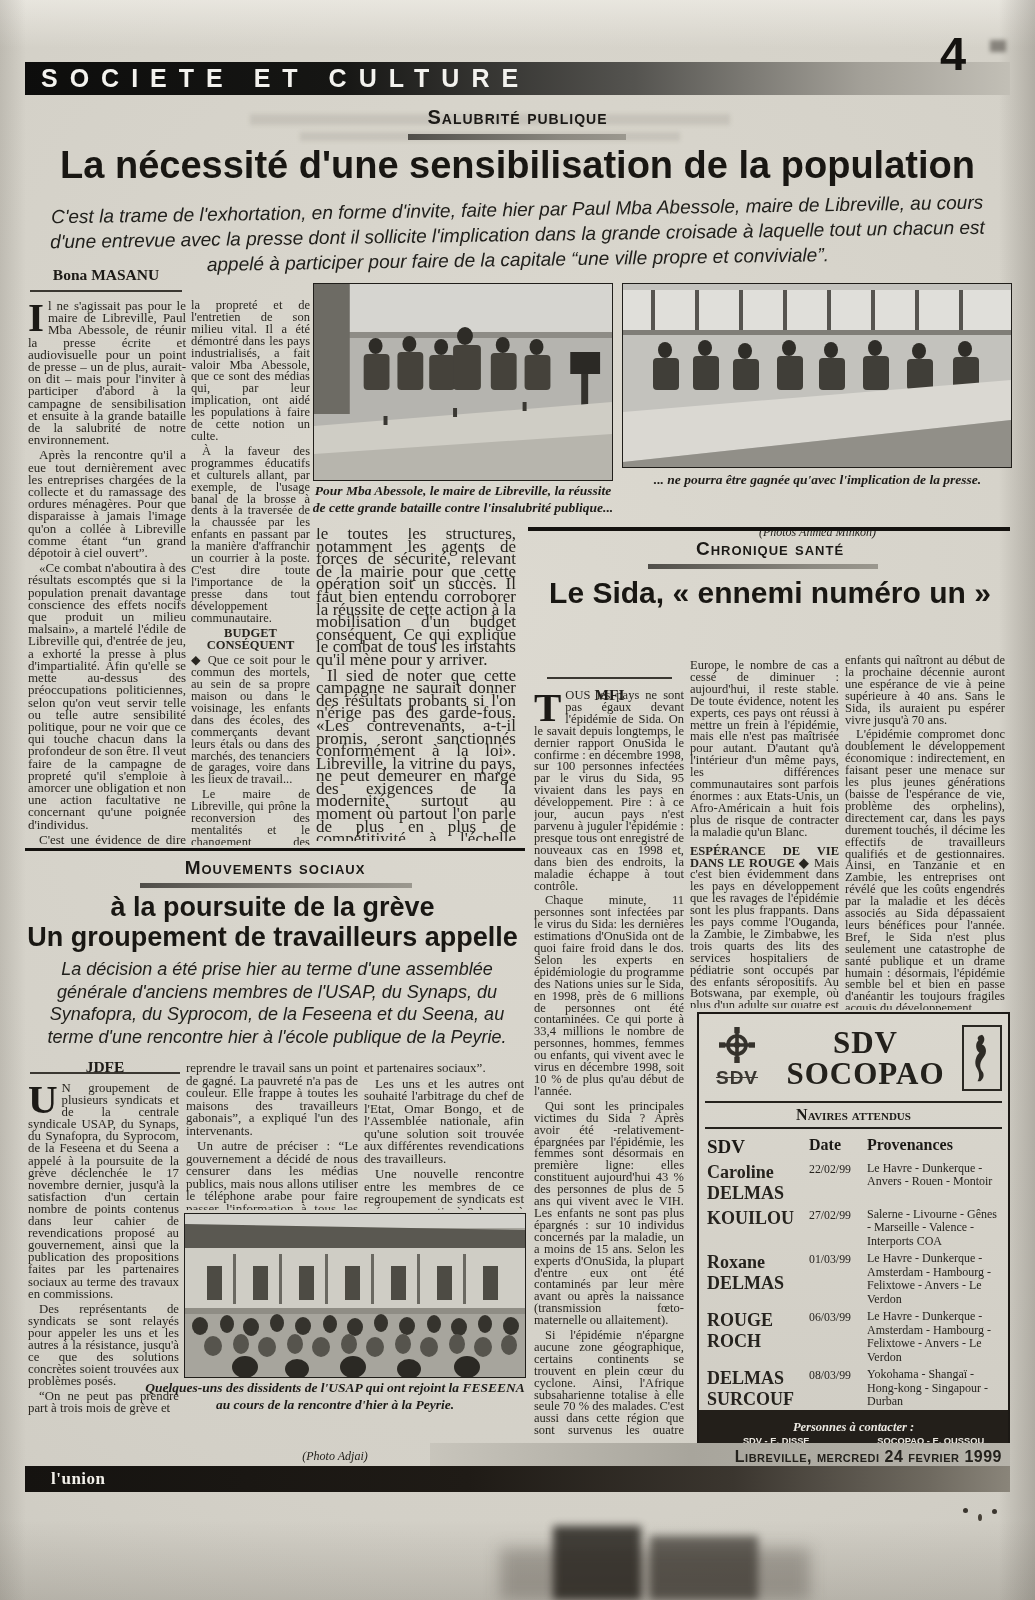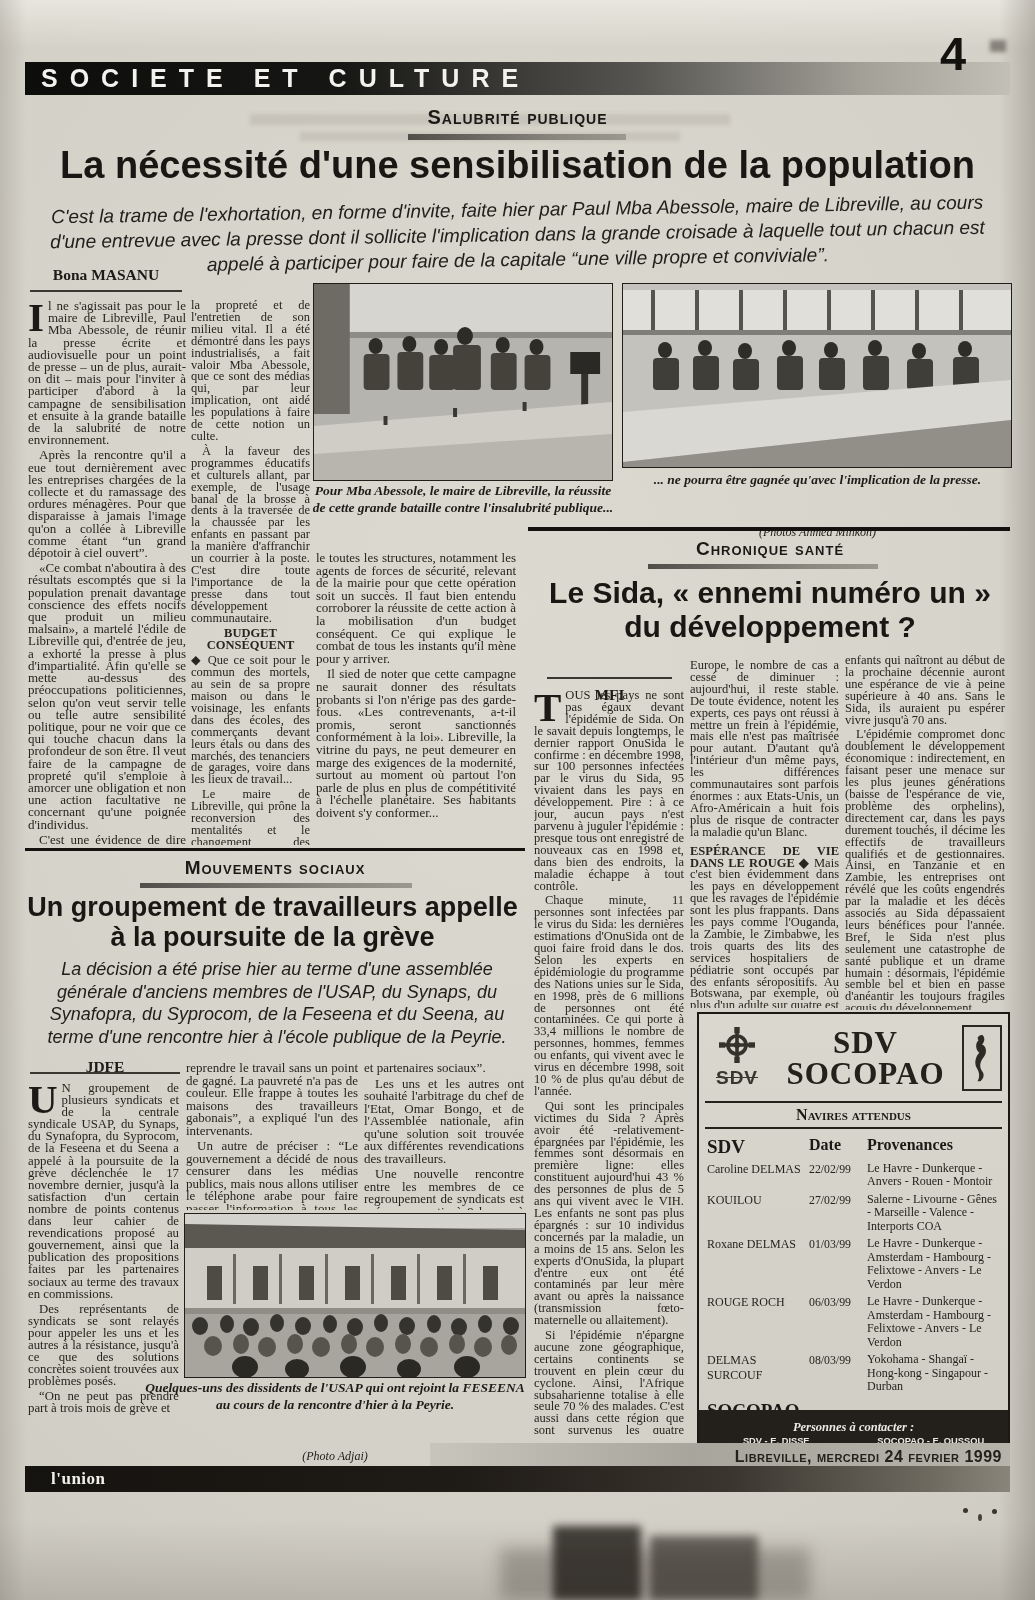--- a/index.html
+++ b/index.html
@@ -52,21 +52,21 @@
     letter-spacing:1px;color:#23211c;}
   .adright{width:36px;height:62px;border:2px solid #2a2823;display:flex;align-items:center;
     justify-content:center;background:#d6d3ca;}
   .adrule{height:2px;background:#25221d;margin:3px 6px;}
   .adnav{text-align:center;font-weight:700;font-variant:small-caps;font-size:16px;color:#1d1b17;}
   .adthead{display:grid;grid-template-columns:102px 58px 1fr;padding:4px 8px 2px 8px;
     font-weight:700;color:#1b1915;}
   .adthead .c1{font-size:19px;}
   .adthead .c2,.adthead .c3{font-size:16px;}
   .adrow{display:grid;grid-template-columns:102px 58px 1fr;padding:2px 8px;color:#26231e;}
-  .adrow .c1{font-weight:400;font-size:12px;}
+  .adrow .c1{font-weight:700;font-size:18px;}
   .adrow .c2{font-size:11.8px;}
   .adrow .c3{font-size:12px;line-height:13.5px;}
   .adsoc{font-weight:700;font-size:19px;padding:4px 8px 0 8px;color:#1b1915;}
   .adcontact{position:absolute;bottom:0;left:0;right:0;height:48px;background:#231f1a;color:#ece9e2;padding-top:3px;box-sizing:border-box;}
   .adcontact .ct{font-style:italic;font-weight:700;font-size:12.5px;text-align:center;margin-top:7px;}
   .adcontact .crow{display:flex;font-family:"Liberation Sans",sans-serif;font-size:9.3px;font-weight:700;text-align:center;margin-top:1px;}
   .adcontact .crow div{flex:1;line-height:11px;}
   
   .datebar{left:430px;top:1443px;width:580px;height:27px;
     background:linear-gradient(90deg,#c8c5bc,#a8a59c 45%,#b6b3aa);display:flex;align-items:center;justify-content:flex-end;}
@@ -109,21 +109,21 @@
 
   <div class="abs col" style="left:191px;top:300px;width:119px;height:545px;">
     <p class="nofi">la propreté et de l'entretien de son milieu vital. Il a été démontré dans les pays industrialisés, a fait valoir Mba Abessole, que ce sont des médias qui, par leur implication, ont aidé les populations à faire de cette notion un culte.</p>
     <p>À la faveur des programmes éducatifs et culturels allant, par exemple, de l'usage banal de la brosse à dents à la traversée de la chaussée par les enfants en passant par la manière d'affranchir un courrier à la poste. C'est dire toute l'importance de la presse dans tout développement communautaire.</p>
     <p class="subhead">BUDGET CONSÉQUENT</p>
     <p class="nofi">◆ Que ce soit pour le commun des mortels, au sein de sa propre maison ou dans le voisinage, les enfants dans des écoles, des commerçants devant leurs étals ou dans des marchés, des tenanciers de garages, voire dans les lieux de travail...</p>
     <p>Le maire de Libreville, qui prône la reconversion des mentalités et le changement des méthodes de travail, compte mettre tous les atouts dans son jeu, pour réussir ce pari. «Aucun laxisme, a-t-il indiqué, ne sera toléré».</p>
 
   </div>
 
-  <div class="abs col" style="left:316px;top:552px;width:200px;height:313px;font-size:13px;line-height:12.6px;">
+  <div class="abs col" style="left:316px;top:528px;width:200px;height:313px;font-size:17px;line-height:12.6px;">
     <p class="nofi">le toutes les structures, notamment les agents de forces de sécurité, relevant de la mairie pour que cette opération soit un succès. Il faut bien entendu corroborer la réussite de cette action à la mobilisation d'un budget conséquent. Ce qui explique le combat de tous les instants qu'il mène pour y arriver.</p>
     <p>Il sied de noter que cette campagne ne saurait donner des résultats probants si l'on n'érige pas des garde-fous. «Les contrevenants, a-t-il promis, seront sanctionnés conformément à la loi». Libreville, la vitrine du pays, ne peut demeurer en marge des exigences de la modernité, surtout au moment où partout l'on parle de plus en plus de compétitivité à l'échelle planétaire. Ses habitants doivent s'y conformer...</p>
   </div>
 
   <div class="abs photo" style="left:313px;top:283px;width:298px;height:196px;">
     <svg viewBox="0 0 300 196" preserveAspectRatio="none">
       <rect width="300" height="196" fill="#b5b4af"></rect>
       <rect width="300" height="52" fill="#d6d5d0"></rect>
       <rect y="48" width="300" height="6" fill="#8e8c86"></rect>
       <rect x="0" y="0" width="36" height="130" fill="#6d6b64"></rect>
@@ -200,21 +200,20 @@
   <div class="abs cap" style="left:630px;top:472px;width:375px;">
     <span>... ne pourra être gagnée qu'avec l'implication de la presse.</span>
     <span class="credit">(Photos Ahmed Minkoh)</span>
   </div>
 
   <div class="abs hrule" style="left:528px;top:527px;width:482px;height:4px;"></div>
   <div class="abs kick" style="left:530px;top:538px;width:480px;font-size:19px;">Chronique santé</div>
   <div class="abs kickbar" style="left:648px;top:564px;width:230px;height:5px;"></div>
   <div class="abs hl" style="left:528px;top:576px;width:484px;font-size:30px;line-height:34px;">
     <div>Le Sida, « ennemi numéro un »</div>
-    <div>du développement ?</div>
   </div>
   <div class="abs byline" style="left:547px;top:686px;width:125px;">MFI</div>
   <div class="abs brule" style="left:547px;top:677px;width:125px;"></div>
 
   <div class="abs col" style="left:534px;top:690px;width:150px;height:744px;">
     <p class="nofi"><span class="dc">T</span><span>OUS les pays ne sont pas égaux devant l'épidémie de Sida. On le savait depuis longtemps, le dernier rapport OnuSida le confirme : en décembre 1998, sur 100 personnes infectées par le virus du Sida, 95 vivaient dans les pays en développement. Pire : à ce jour, aucun pays n'est parvenu à juguler l'épidémie : presque tous ont enregistré de nouveaux cas en 1998 et, dans bien des endroits, la maladie échappe à tout contrôle.</span></p>
     <p>Chaque minute, 11 personnes sont infectées par le virus du Sida: les dernières estimations d'OnuSida ont de quoi faire froid dans le dos. Selon les experts en épidémiologie du programme des Nations unies sur le Sida, en 1998, près de 6 millions de personnes ont été contaminées. Ce qui porte à 33,4 millions le nombre de personnes, hommes, femmes ou enfants, qui vivent avec le virus en décembre 1998, soit 10 % de plus qu'au début de l'année.</p>
     <p>Qui sont les principales victimes du Sida ? Après avoir été -relativement- épargnées par l'épidémie, les femmes sont désormais en première ligne: elles constituent aujourd'hui 43 % des personnes de plus de 5 ans qui vivent avec le VIH. Les enfants ne sont pas plus épargnés : sur 10 individus concernés par la maladie, un a moins de 15 ans. Selon les experts d'OnuSida, la plupart d'entre eux ont été contaminés par leur mère avant ou après la naissance (transmission fœto-maternelle ou allaitement).</p>
     <p>Si l'épidémie n'épargne aucune zone géographique, certains continents se trouvent en plein cœur du cyclone. Ainsi, l'Afrique subsaharienne totalise à elle seule 70 % des malades. C'est aussi dans cette région que sont survenus les quatre cinquièmes de tous les décès dus au Sida en 1998 (voir encadré). Autres zones très menacées, l'Europe orientale et l'Asie centrale, où le Sida se propage à une vitesse vertigineuse chez les toxicomanes. En Amérique du Nord et en</p>
   </div>
@@ -226,22 +225,22 @@
 
   <div class="abs col" style="left:845px;top:655px;width:160px;height:355px;">
     <p class="nofi">enfants qui naîtront au début de la prochaine décennie auront une espérance de vie à peine supérieure à 40 ans. Sans le Sida, ils auraient pu espérer vivre jusqu'à 70 ans.</p>
     <p>L'épidémie compromet donc doublement le développement économique : indirectement, en faisant peser une menace sur les plus jeunes générations (baisse de l'espérance de vie, problème des orphelins), directement car, dans les pays durement touchés, il décime les effectifs de travailleurs qualifiés et de gestionnaires. Ainsi, en Tanzanie et en Zambie, les entreprises ont révélé que les coûts engendrés par la maladie et les décès associés au Sida dépassaient leurs bénéfices pour l'année. Bref, le Sida n'est plus seulement une catastrophe de santé publique et un drame humain : désormais, l'épidémie semble bel et bien en passe d'anéantir les toujours fragiles acquis du développement.</p>
   </div>
 
   <div class="abs hrule" style="left:25px;top:848px;width:500px;height:3px;"></div>
   <div class="abs kick" style="left:25px;top:857px;width:500px;font-size:19px;">Mouvements sociaux</div>
   <div class="abs kickbar" style="left:140px;top:883px;width:272px;height:5px;"></div>
   <div class="abs hl" style="left:15px;top:892px;width:515px;font-size:27px;line-height:30px;">
+    <div>à la poursuite de la grève</div>
     <div>Un groupement de travailleurs appelle</div>
-    <div>à la poursuite de la grève</div>
   </div>
   <div class="abs stand" style="left:38px;top:958px;width:478px;font-size:18px;line-height:22.5px;">La décision a été prise  hier au terme d'une assemblée générale d'anciens membres de l'USAP, du Synaps, du Synafopra, du Syprocom, de la Feseena et du Seena, au terme d'une rencontre hier à l'école publique de la Peyrie.</div>
 
   <div class="abs byline" style="left:30px;top:1058px;width:150px;">JDFE</div>
   <div class="abs brule" style="left:30px;top:1072px;width:150px;"></div>
 
   <div class="abs col" style="left:28px;top:1082px;width:151px;height:376px;font-size:12.8px;line-height:12.1px;">
     <p class="nofi"><span class="dc">U</span><span>N groupement de plusieurs syndicats et de la centrale syndicale USAP, du Synaps, du Synafopra, du Syprocom, de la Feseena et du Seena a appelé à la poursuite de la grève déclenchée le 17 novembre dernier, jusqu'à la satisfaction d'un certain nombre de points contenus dans leur cahier de revendications proposé au gouvernement, ainsi que la publication des propositions faites par les partenaires sociaux au terme des travaux en commissions.</span></p>
     <p>Des représentants de syndicats se sont relayés pour appeler les uns et les autres à la résistance, jusqu'à ce que des solutions concrètes soient trouvées aux problèmes posés.</p>
     <p>“On ne peut pas prendre part à trois mois de grève et</p>

